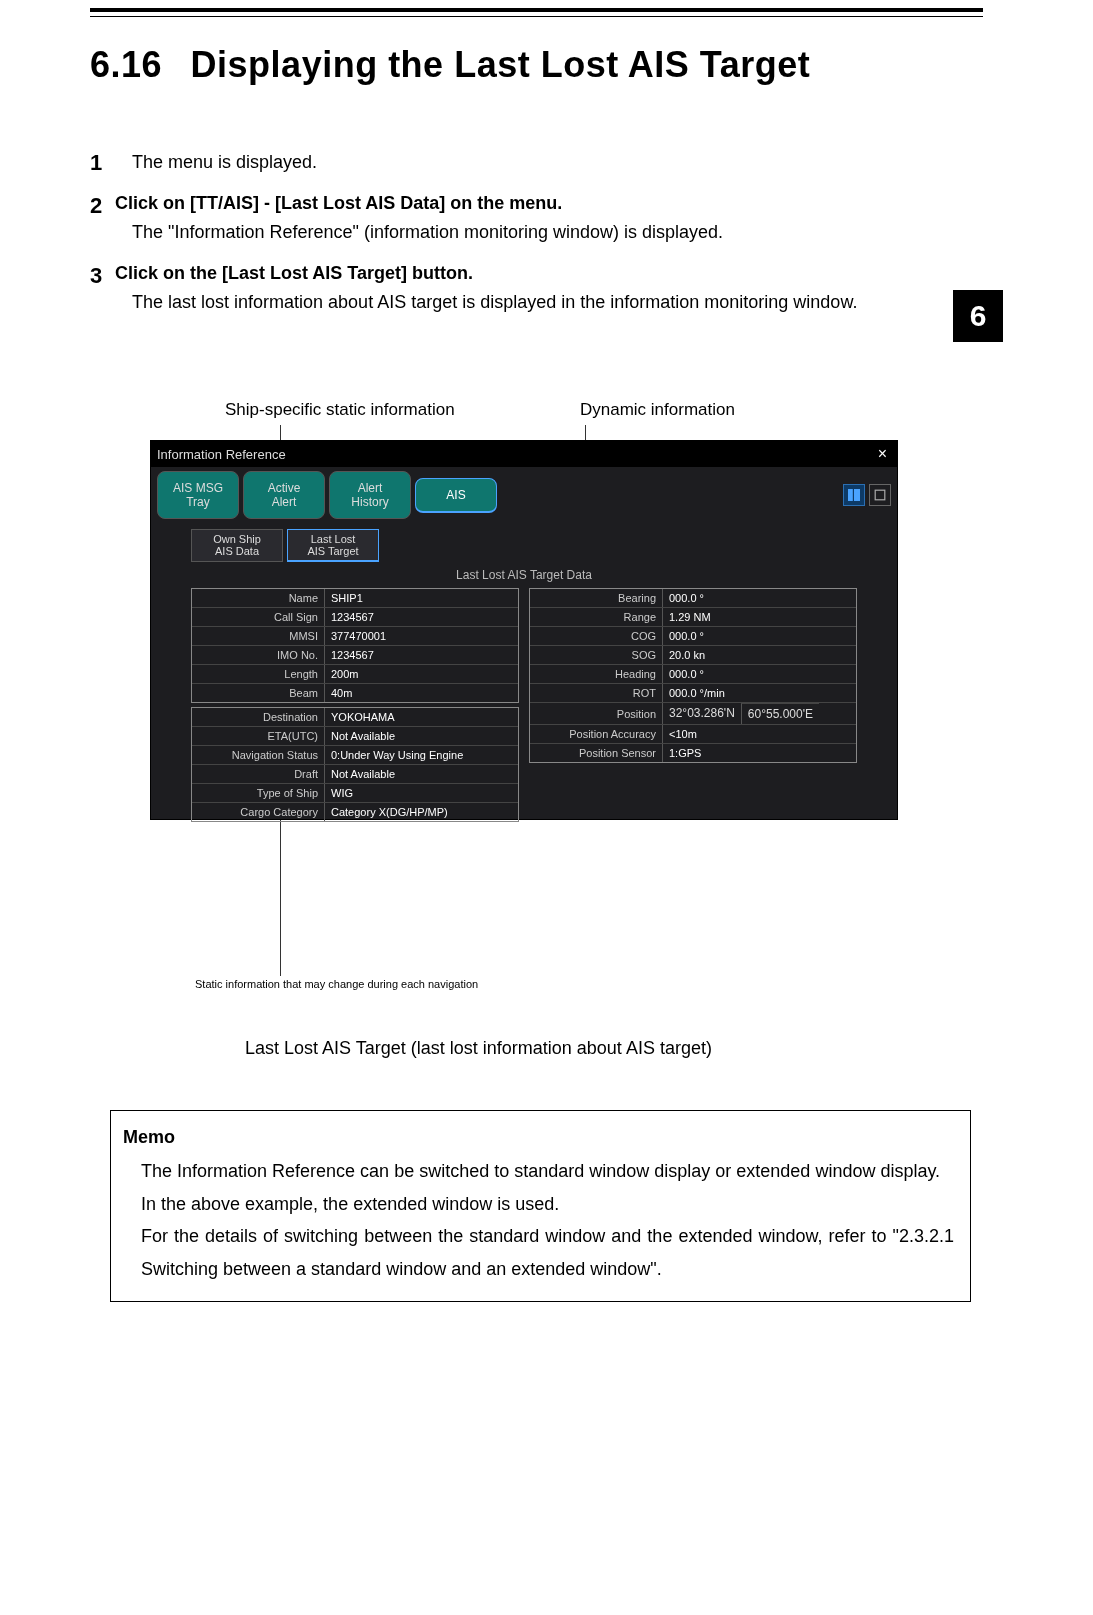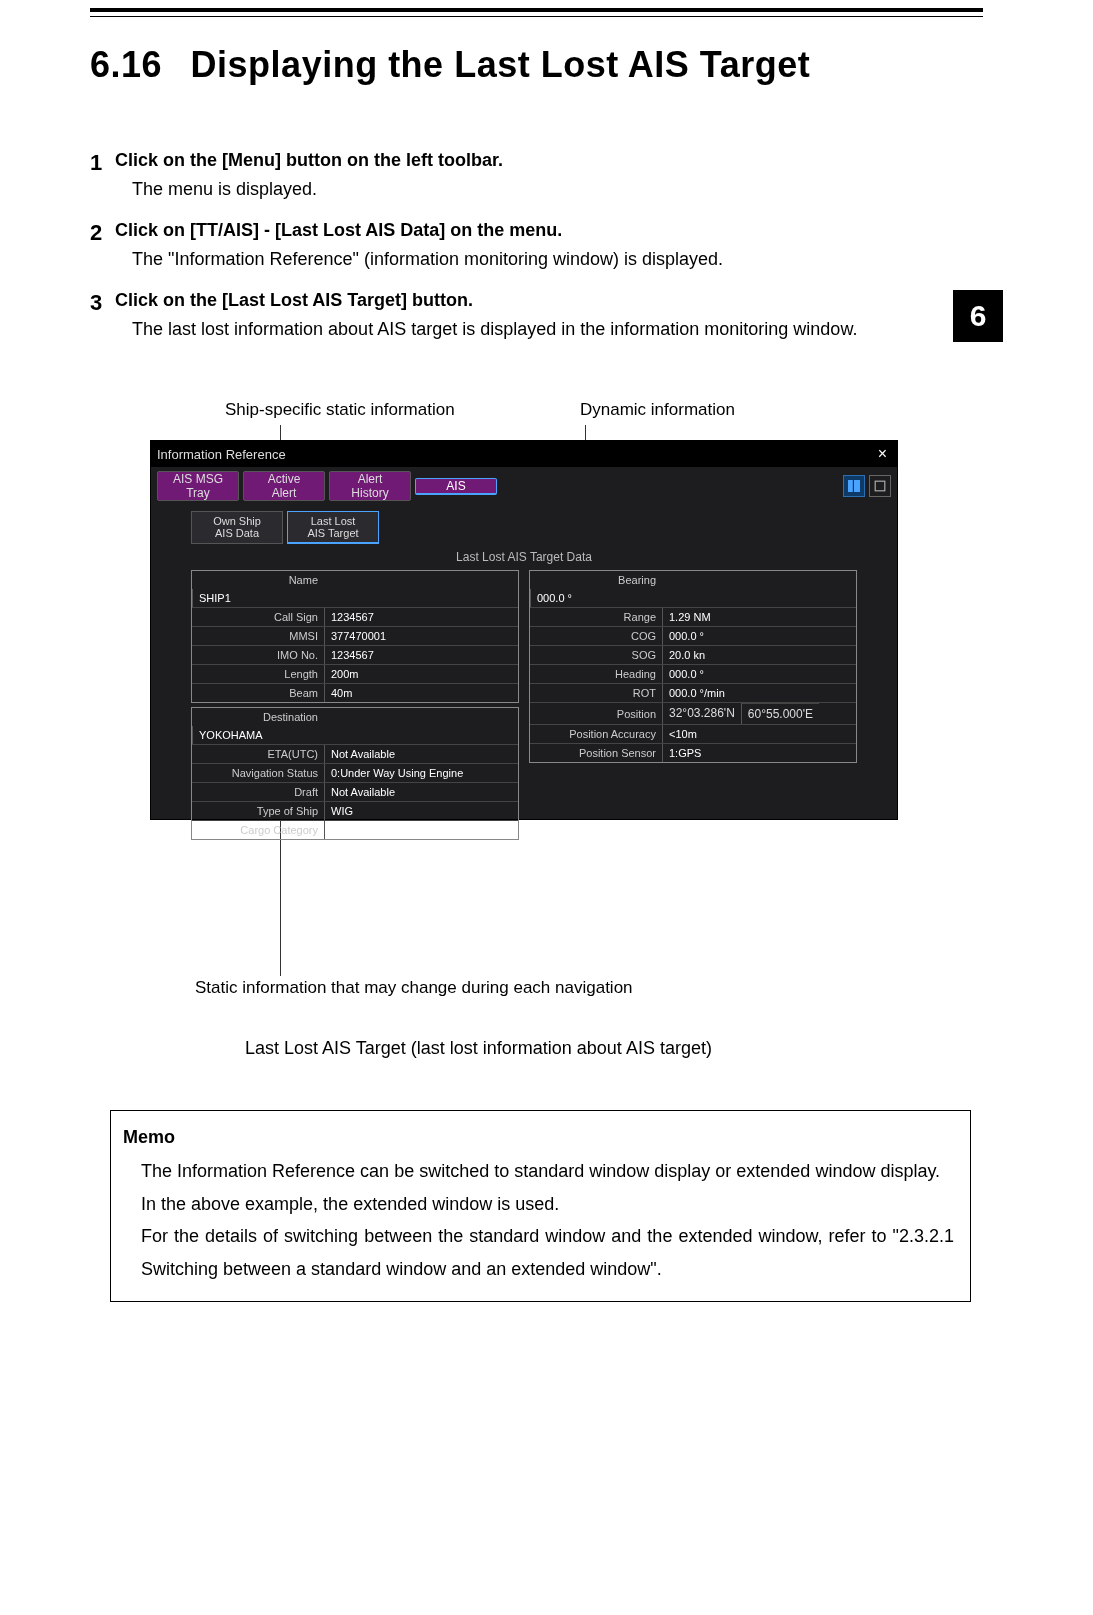--- a/index.html
+++ b/index.html
@@ -123,25 +123,25 @@
     padding: 0 4px;
   }
   .shot .tabrow {
     display: flex;
     gap: 4px;
     padding: 4px 6px;
     align-items: center;
   }
   .shot .tab {
     border: 1px solid #555;
-    background: #701a75;
-    padding: 0 10px;
+    background: #0f766e;
+    padding: 9px 10px;
     text-align: center;
     font-size: 12px;
-    border-radius: 2px;
+    border-radius: 8px;
     min-width: 60px;
   }
   .shot .tab.active {
     border: 1px solid #4aa3ff;
     border-bottom: 2px solid #4aa3ff;
     color: #fff;
   }
   .shot .rightbox {
     margin-left: auto;
     display: flex;
@@ -185,21 +185,21 @@
     flex: 1;
   }
   .shot .group {
     border: 1px solid #888;
     margin-bottom: 4px;
   }
   .shot .row {
     display: flex;
     border-top: 1px solid #444;
   }
-  .shot .row:first-child { border-top: none; flex-direction: column; }
+  .shot .row:first-child { border-top: none; }
   .shot .row .lbl {
     width: 120px;
     text-align: right;
     padding: 3px 6px;
     color: #ccc;
     font-size: 11px;
   }
   .shot .row .val {
     flex: 1;
     padding: 3px 6px;
@@ -208,21 +208,21 @@
     border-left: 1px solid #555;
   }
   .shot .row.double .stack { display:flex; flex-direction:row; flex:1; }
   .shot .row.double .stack span { border-left: 1px solid #555; padding:3px 6px; border-top:1px solid #444; }
   .shot .row.double .stack span:first-child { border-top:none; }
 
   .caption-below {
     position: absolute;
     left: 195px;
     top: 978px;
-    font-size: 17px;
+    font-size: 11px;
     text-align: right;
   }
   .caption-figure {
     position: absolute;
     left: 245px;
     top: 1038px;
     font-size: 18px;
   }
 
   .memo {
@@ -269,21 +269,20 @@
   <h1 class="section-title">
     <span class="num">6.16</span>
     <span>Displaying the Last Lost AIS Target</span>
   </h1>
 
   <div class="side-tab">6</div>
 
   <div class="steps">
     <div class="step" style="position:relative;">
       <div class="step-num">1</div>
-      <div class="step-head">Click on the [Menu] button on the left toolbar.</div>
       <div class="step-body">The menu is displayed.</div>
     </div>
     <div class="step" style="position:relative;">
       <div class="step-num">2</div>
       <div class="step-head">Click on [TT/AIS] - [Last Lost AIS Data] on the menu.</div>
       <div class="step-body">The "Information Reference" (information monitoring window) is displayed.</div>
     </div>
     <div class="step" style="position:relative;">
       <div class="step-num">3</div>
       <div class="step-head">Click on the [Last Lost AIS Target] button.</div>

